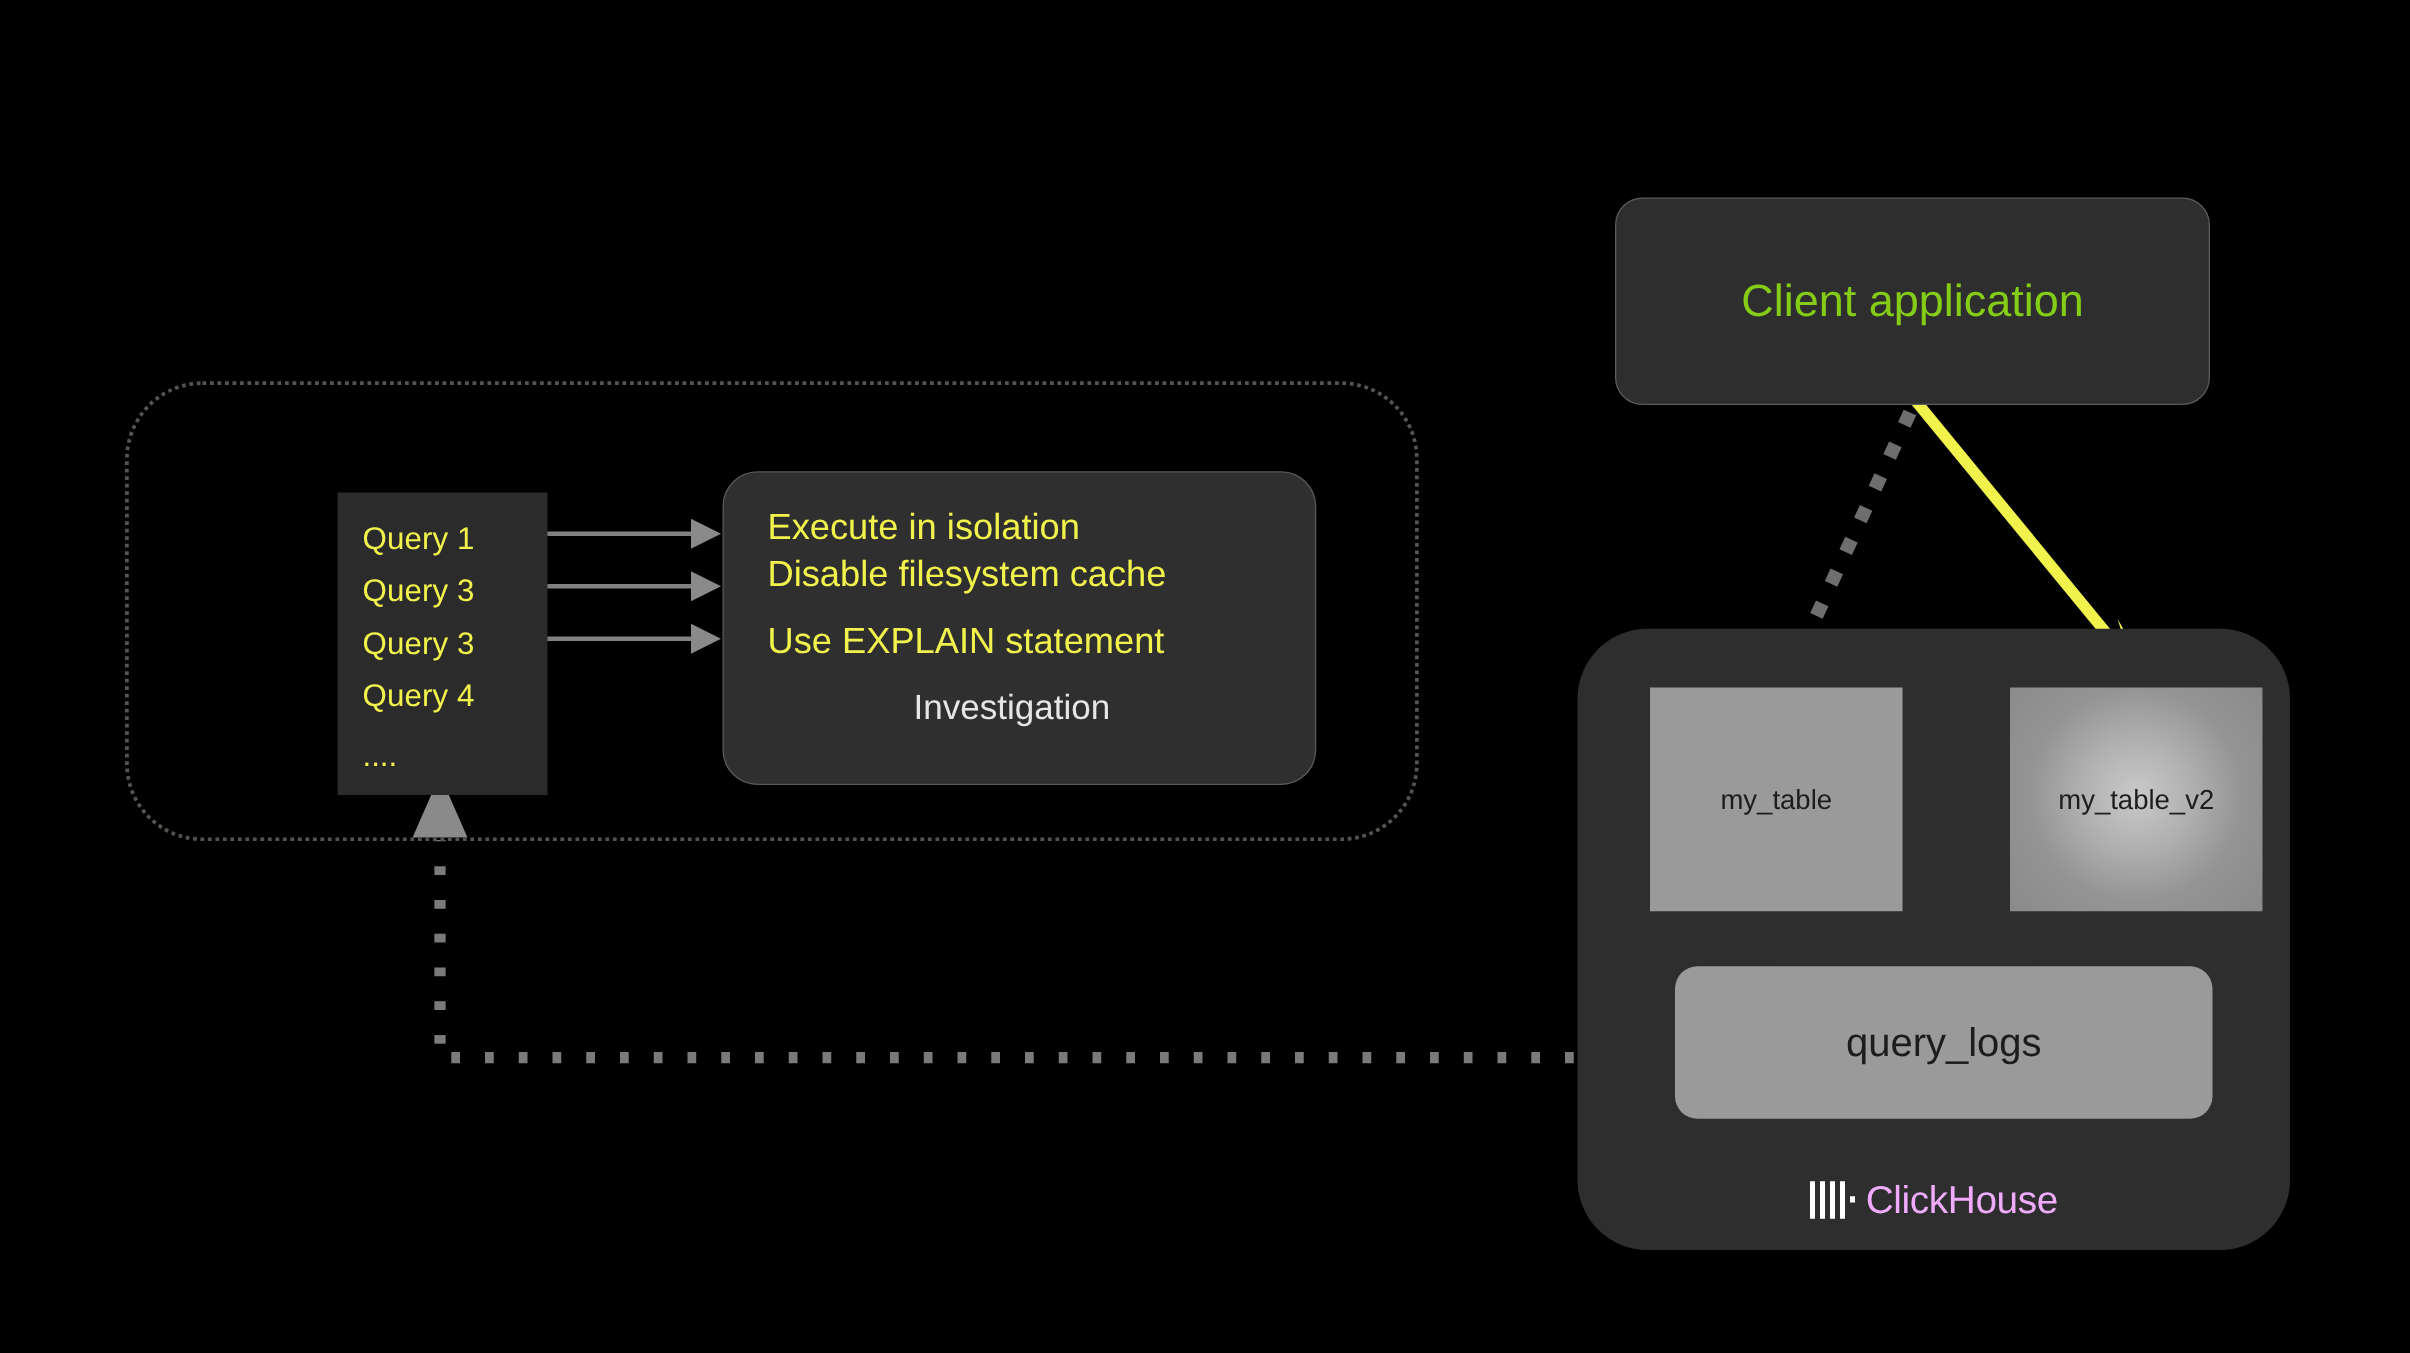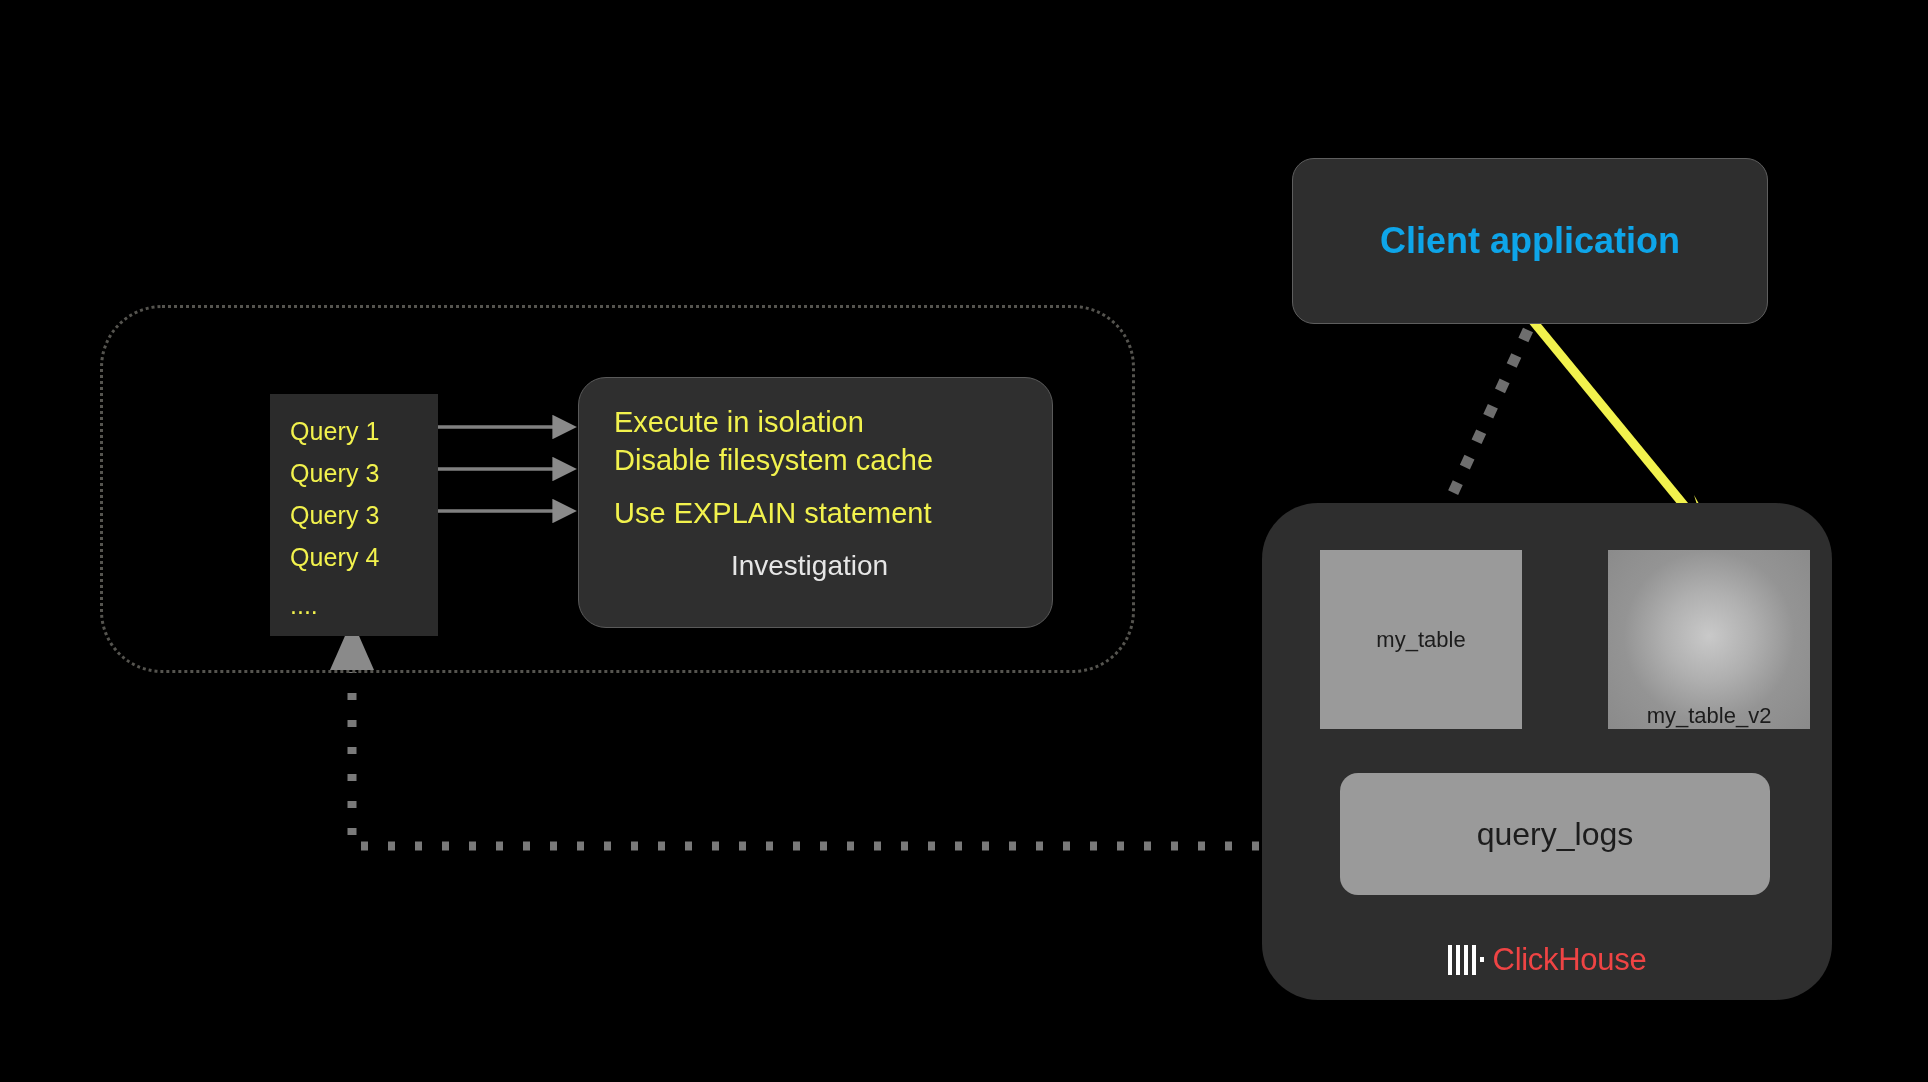--- a/index.html
+++ b/index.html
@@ -95,23 +95,22 @@
     height: 166px;
     background: #2e2e2e;
     border: 1px solid #5e5e5e;
     border-radius: 22px;
     box-sizing: border-box;
     display: flex;
     align-items: center;
     justify-content: center;
   }
   #client-application .ca-label {
-    color: #0ea5e9;
+    color: #84cc16;
     font-size: 36px;
-    font-weight: bold;
   }
 
   
   #clickhouse-panel {
     left: 1262px;
     top: 503px;
     width: 570px;
     height: 497px;
     background: #2e2e2e;
     border-radius: 56px;
@@ -129,21 +128,20 @@
   .table-box .tb-label {
     color: #1c1c1c;
     font-size: 22px;
     white-space: nowrap;
   }
   #table-my-table { left: 58px; top: 47px; }
   #table-my-table-v2 {
     left: 346px;
     top: 47px;
     background: radial-gradient(circle at 50% 48%, #c9c9c9 0%, #b0b0b0 32%, #949494 62%, #8a8a8a 100%);
-    align-items: flex-end;
   }
   #query-logs-box {
     position: absolute;
     left: 78px;
     top: 270px;
     width: 430px;
     height: 122px;
     background: #9a9a9a;
     border-radius: 18px;
     display: flex;
@@ -175,21 +173,21 @@
     height: 30px;
     background: #ffffff;
   }
   #clickhouse-brand .ch-dot {
     width: 4px;
     height: 5px;
     background: #ffffff;
     margin-bottom: 13px;
   }
   #clickhouse-brand .ch-word {
-    color: #ef4444;
+    color: #f0abfc;
     font-size: 31px;
     letter-spacing: -0.3px;
   }
 
   
   #arrow-layer {
     position: absolute;
     left: 0;
     top: 0;
     width: 1928px;

